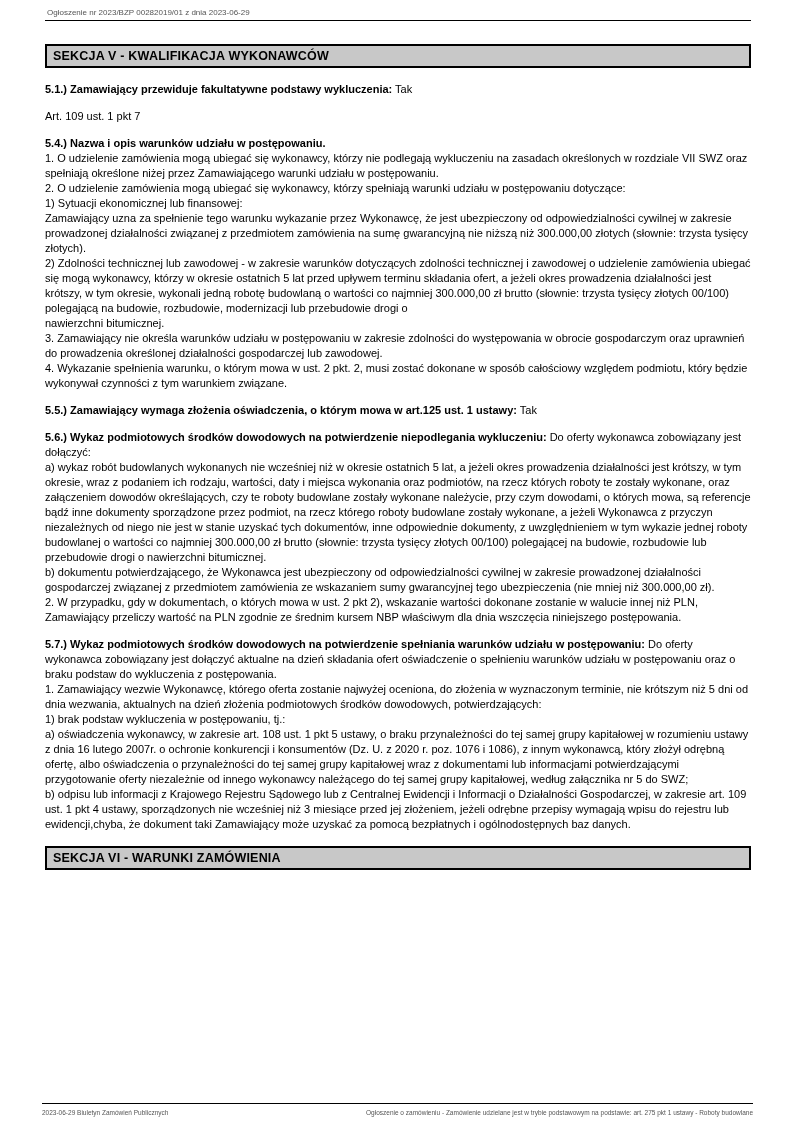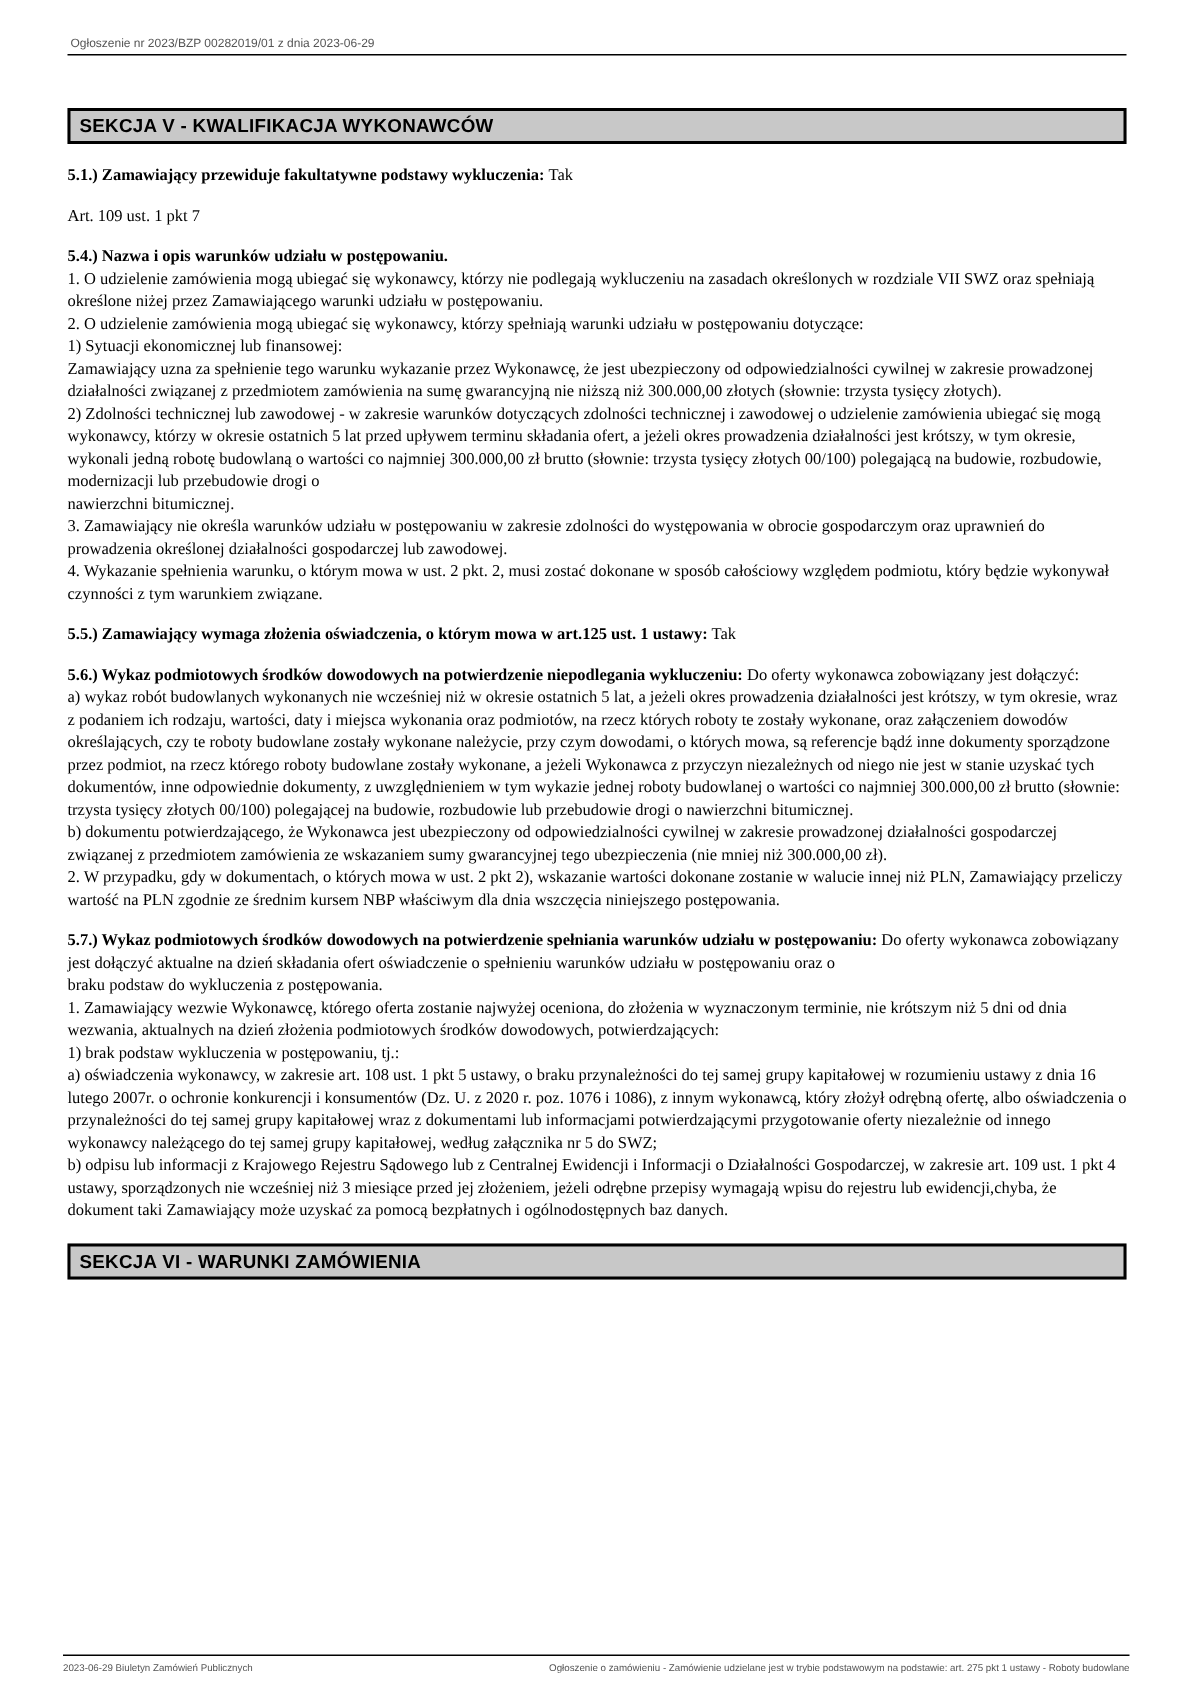--- a/index.html
+++ b/index.html
@@ -14,54 +14,53 @@
     font-family: "Liberation Sans", sans-serif;
     color: #000000;
   }
   .page {
     position: relative;
     width: 793px;
     height: 1123px;
     overflow: hidden;
     background: #ffffff;
     box-sizing: border-box;
-    padding: 24px 42px 0 45px;
+    padding: 8px 42px 0 45px;
   }
   .doc-note {
     font-size: 8px;
     color: #555555;
     line-height: 10px;
     padding-left: 2px;
   }
   .rule {
     border: none;
     border-top: 1.6px solid #000000;
     margin: 2px 0 0 0;
   }
   .section-bar {
-    margin-top: 35px;
+    margin-top: 23px;
     background: #c8c8c8;
     border: 2px solid #000000;
     font-weight: 700;
     font-size: 12.5px;
     line-height: 16px;
     padding: 2px 6px;
     letter-spacing: 0.2px;
   }
   .section-bar.second {
     margin-top: 14px;
   }
   .content-block {
     margin-top: 14px;
   }
   .para {
     font-size: 11px;
     line-height: 15px;
     margin: 0 0 12px 0;
-    font-family: Liberation Serif, serif;
   }
   .para .label {
     font-weight: 700;
   }
   .para .body {
     white-space: pre-line;
   }
   .footer {
     position: absolute;
     left: 42px;

